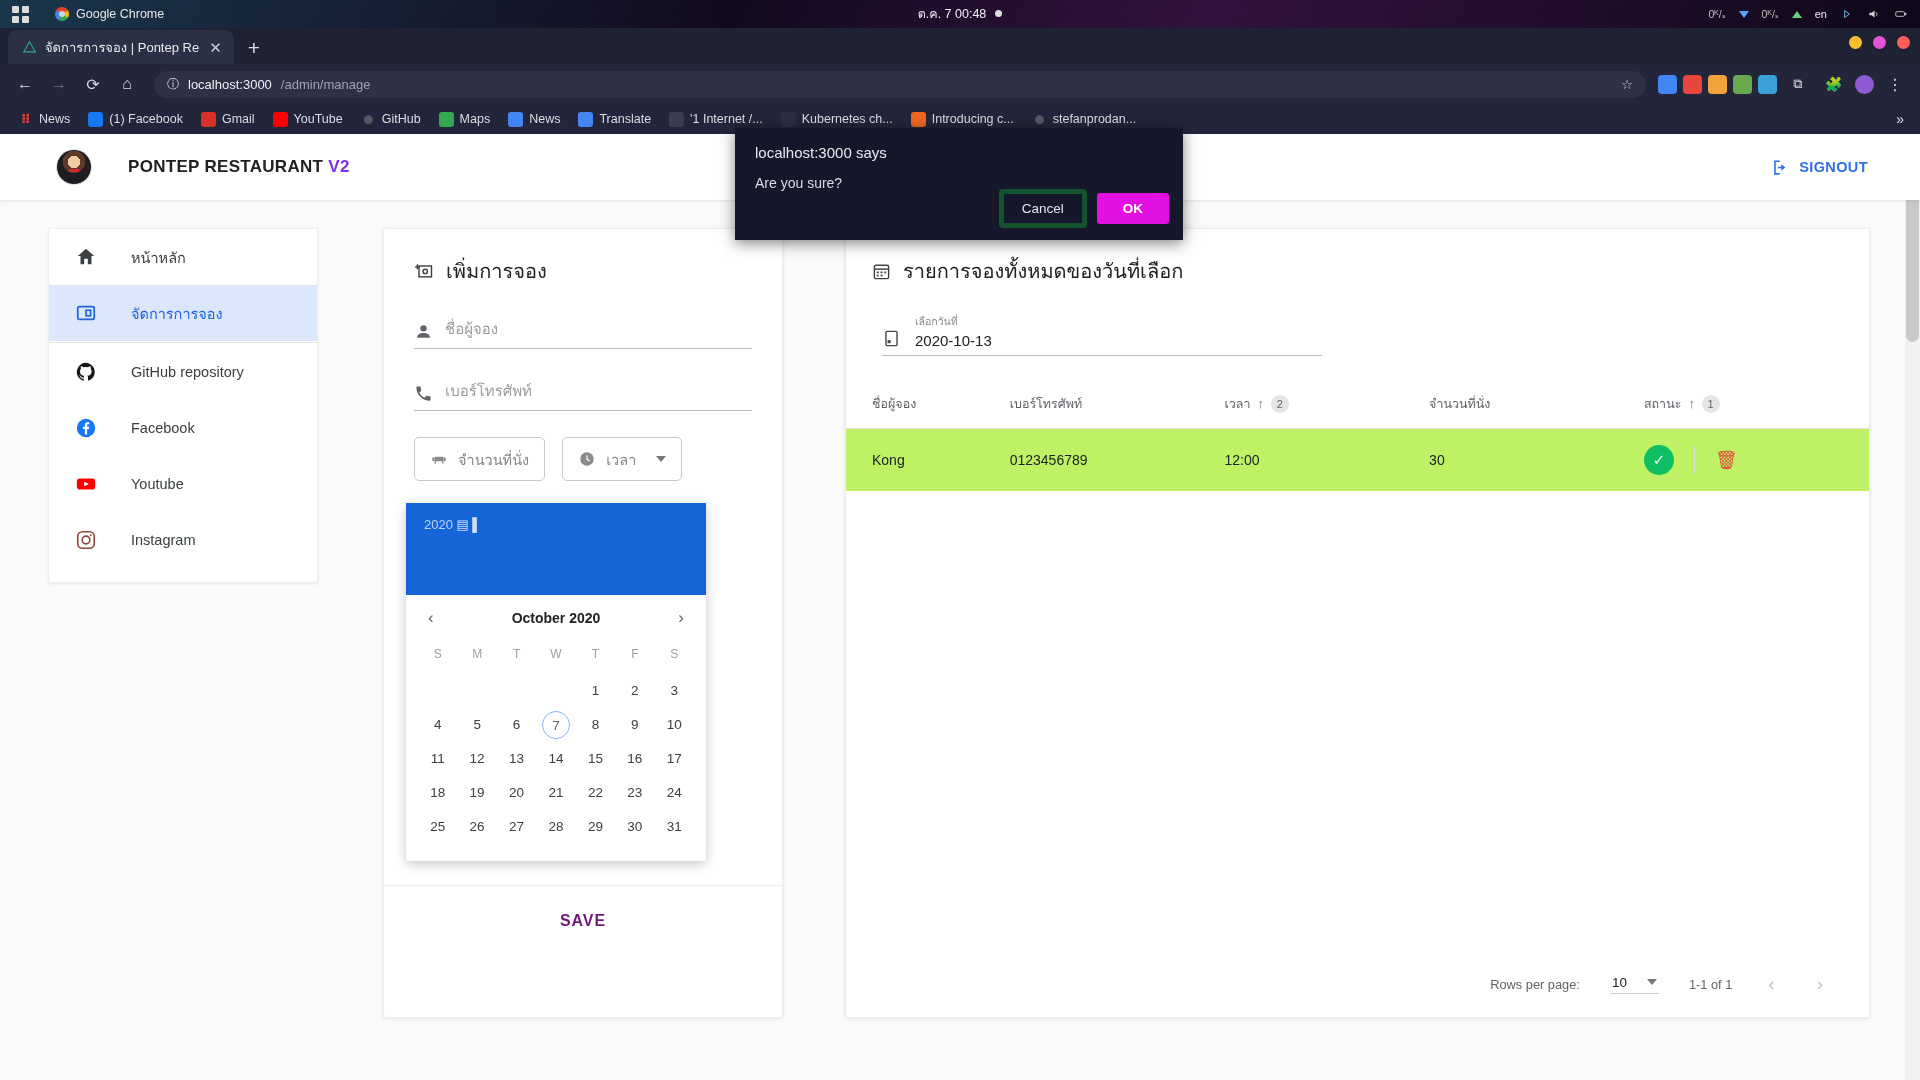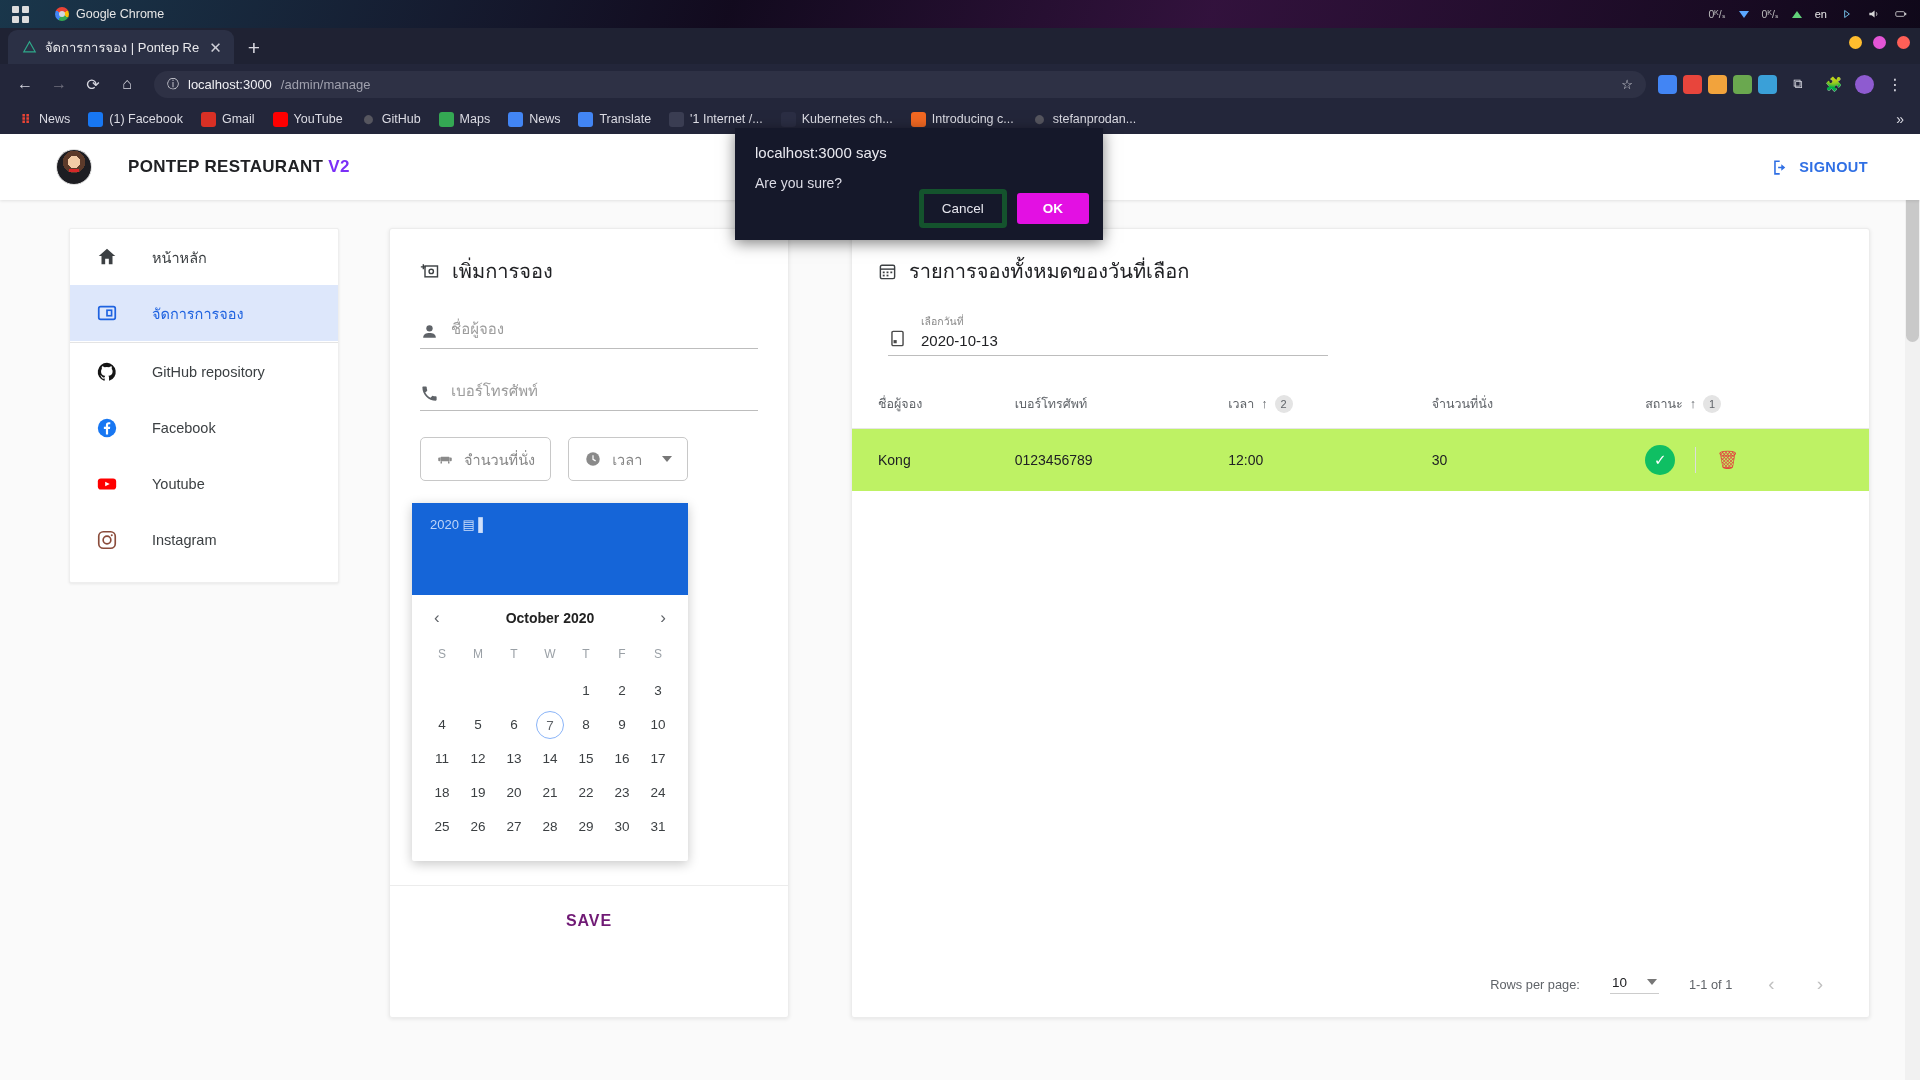--- a/index.html
+++ b/index.html
@@ -64,21 +64,21 @@
 
   .bookmarks { height: 30px; background: #23263a; display: flex; align-items: center; padding: 0 10px; gap: 2px; color: #dcdce4; font-size: 12.5px; }
   .bm { display: flex; align-items: center; gap: 6px; padding: 3px 8px; border-radius: 4px; white-space: nowrap; }
   .bm .bic { width: 15px; height: 15px; border-radius: 3px; flex: 0 0 15px; display:flex;align-items:center;justify-content:center;font-size:9px;color:#fff;font-weight:bold;}
   .bm-more { margin-left: auto; padding-right: 6px; font-size: 14px; color: #dcdce4;}
 
   .viewport { position: relative; height: 946px; background: #fafafa; overflow: hidden; }
 
   
   .jsdialog {
-    position: absolute; left: 735px; top: 100px; width: 368px; height: 112px;
+    position: absolute; left: 735px; top: 100px; width: 448px; height: 112px;
     background: #15182a; color: #e8e8ef; z-index: 90;
     box-shadow: 0 3px 14px rgba(0,0,0,.5);
     padding: 16px 20px 12px 20px; font-size: 14.5px;
   }
   .jsd-title { font-size: 15px; color: #e9e9f0; }
   .jsd-msg { font-size: 14px; color: #dcdce6; margin-top: 14px; }
   .jsd-btns { position: absolute; right: 14px; bottom: 12px; display: flex; gap: 10px; align-items: center;}
   .jsd-cancel { border: 5px solid #14532d; border-radius: 4px; padding: 7px 18px; font-size: 13.5px; color: #e6e6ee; background: transparent;}
   .jsd-ok { border: none; border-radius: 3px; padding: 8px 26px; font-size: 13.5px; color: #fff; background: #e310e3; font-weight: 600;}
 
@@ -90,21 +90,21 @@
   .avatar {
     width: 36px; height: 36px; border-radius: 50%;
     background: radial-gradient(circle at 50% 35%, #f2cba6 0 22%, #5c3a2a 22% 40%, #1d1d22 40% 100%);
     border: 1px solid #ddd; position: relative; overflow:hidden;
   }
   .avatar:after { content:""; position:absolute; left:36%; top:56%; width:28%; height:9%; background:#d62828; }
   .brand { margin-left: 36px; font-size: 17px; font-weight: bold; letter-spacing: .3px; color: #202124;}
   .brand .v2 { color: #7b2ff7; }
   .signout { margin-left: auto; display:flex; align-items:center; gap:9px; color:#2f6fe4; font-size:14.5px; font-weight:600; letter-spacing:.4px;}
 
-  .body-area { display: flex; padding: 28px 0 0 69px; gap: 0; }
+  .body-area { display: flex; padding: 28px 0 0 48px; gap: 15px; }
   .sidebar { width: 270px; background: #fff; border: 1px solid #eee; box-shadow: 0 1px 3px rgba(0,0,0,.08); border-radius: 2px; height: 355px;}
   .side-item { height: 56px; display: flex; align-items: center; padding-left: 26px; gap: 34px; font-size: 14.5px; color: #3c4043;}
   .side-item.active { background: #dde7fb; color: #1f63e0; }
   .side-ic { width: 22px; display:flex; align-items:center; justify-content:center;}
   .side-sep { height: 1px; background: #e4e4e4; margin: 1px 0;}
 
   .content { flex: 1; padding: 0 50px 0 0; margin-left: 50px; display: flex; gap: 0; }
   .card {
     background:#fff; border:1px solid #ececec; border-radius:3px; box-shadow: 0 1px 4px rgba(0,0,0,.09);
   }
@@ -113,21 +113,21 @@
   .form-card { width: 400px; min-height: 790px; position: relative; padding: 26px 30px 0 30px;}
   .field { margin-top: 30px; display:flex; align-items:flex-end; gap: 12px; border-bottom: 1px solid #bdbdbd; padding-bottom: 7px;}
   .field .ph { color: #9c9c9c; font-size: 15px;}
   .chipline { margin-top: 26px; display:flex; gap: 17px;}
   .chip {
     border: 1px solid #c8c8c8; border-radius: 5px; height: 44px; display:flex; align-items:center;
     gap: 10px; padding: 0 15px; color: #878787; font-size: 14.5px; background:#fff;
   }
   .caret { width:0;height:0;border-left:5px solid transparent;border-right:5px solid transparent;border-top:6px solid #777; margin-left: 6px;}
 
-  .calendar { margin: 22px -8px 0 -8px; width: 276px; background:#fff; box-shadow: 0 3px 12px rgba(0,0,0,.22); border-radius: 2px;}
+  .calendar { margin: 22px -8px 0 -8px; width: 300px; background:#fff; box-shadow: 0 3px 12px rgba(0,0,0,.22); border-radius: 2px;}
   .cal-head { background:#1565d8; height: 92px; padding: 14px 18px; color:#cfe0fb; font-size: 13px; position:relative;}
   .cal-head .yr { color:#bed5f8; }
   .cal-nav { height: 46px; display:flex; align-items:center; justify-content:space-between; padding: 0 22px; font-size:14px; font-weight:bold; color:#222;}
   .cal-nav .arw { color:#5f6368; font-size: 17px; font-weight: normal;}
   .cal-grid { display:grid; grid-template-columns: repeat(7, 1fr); text-align:center; padding: 0 12px 20px 12px; row-gap: 6px;}
   .cal-grid .dow { color:#9aa0a6; font-size: 12px; padding: 6px 0 10px;}
   .cal-grid .d { font-size: 13.5px; color:#3c4043; height: 28px; line-height:28px;}
   .cal-grid .d.today { border:1px solid #8ab4f8; border-radius:50%; width:28px; margin:0 auto; color:#5f6368;}
   .save-row { border-top: 1px solid #ececec; margin: 24px -30px 0 -30px; height: 70px; display:flex; align-items:center; justify-content:center;}
   .save-btn { color:#701a75; font-weight:bold; font-size:16px; letter-spacing:.9px;}
@@ -163,20 +163,23 @@
 <div class="os-bar">
   <div class="os-apps-icon">
       <i></i>
       <i></i>
       <i></i>
       <i></i>
     </div>
   <div class="os-chrome">
     <div class="os-chrome-logo"></div>
     <span>Google Chrome</span>
+  </div>
+  <div class="os-center">
+    <span>ต.ค. 7  00:48</span><span class="dot"></span>
   </div>
   <div class="os-right">
     <span class="net">0ᴷ/ₛ</span>
     <span class="arrow-dn"></span>
     <span class="net">0ᴷ/ₛ</span>
     <span class="arrow-up"></span>
     <span>en</span>
     <svg class="os-ic" viewBox="0 0 24 18">
         <path d="M8 3l8 6-8 6V3z" fill="none" stroke="#7fd3ff" stroke-width="1.6"></path>
       </svg>

